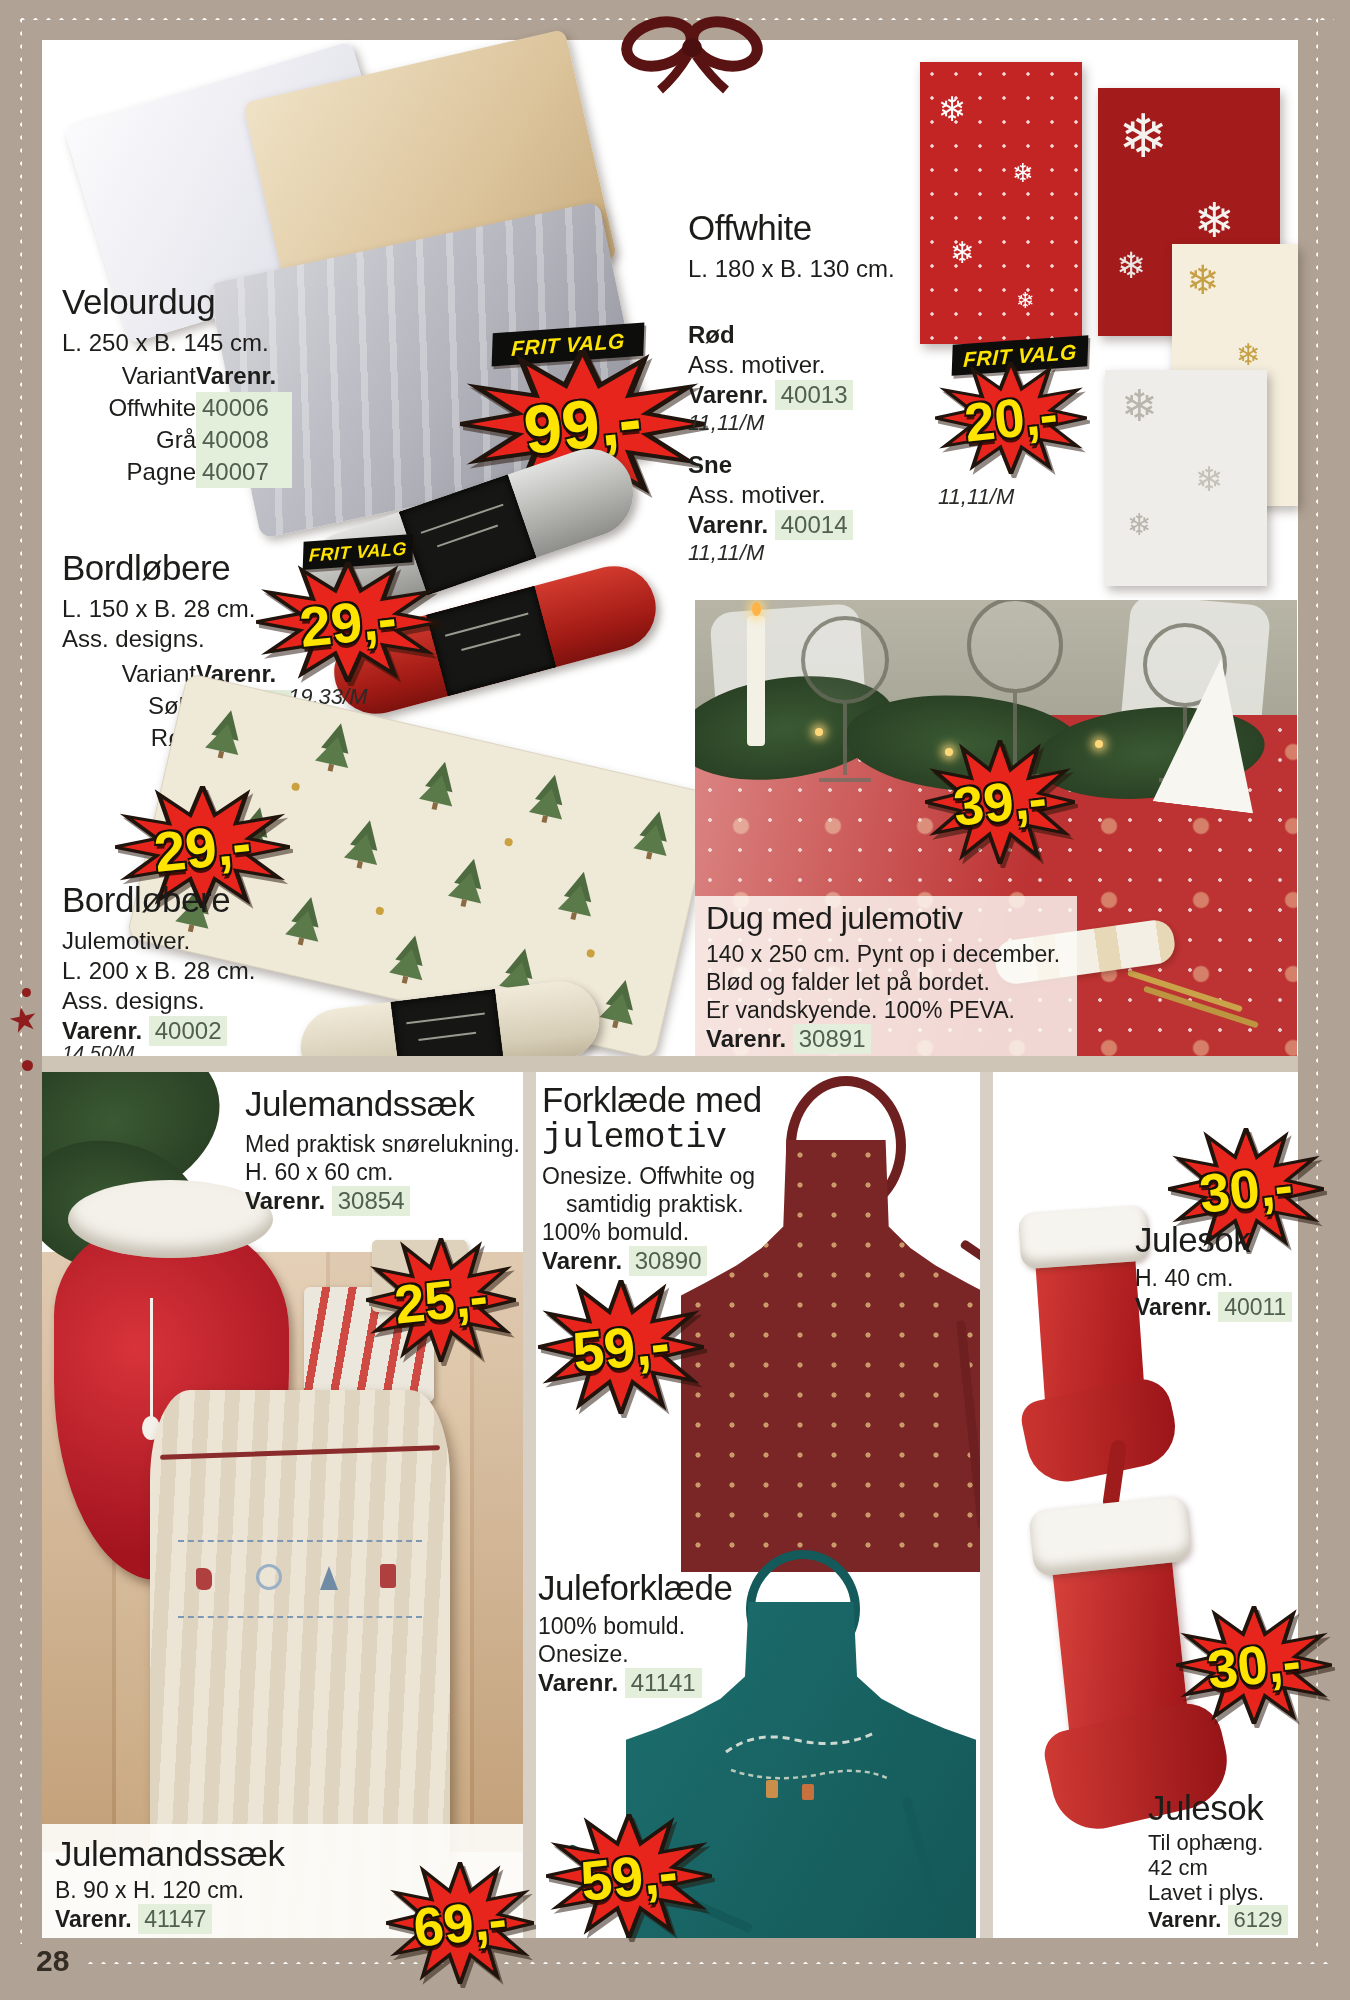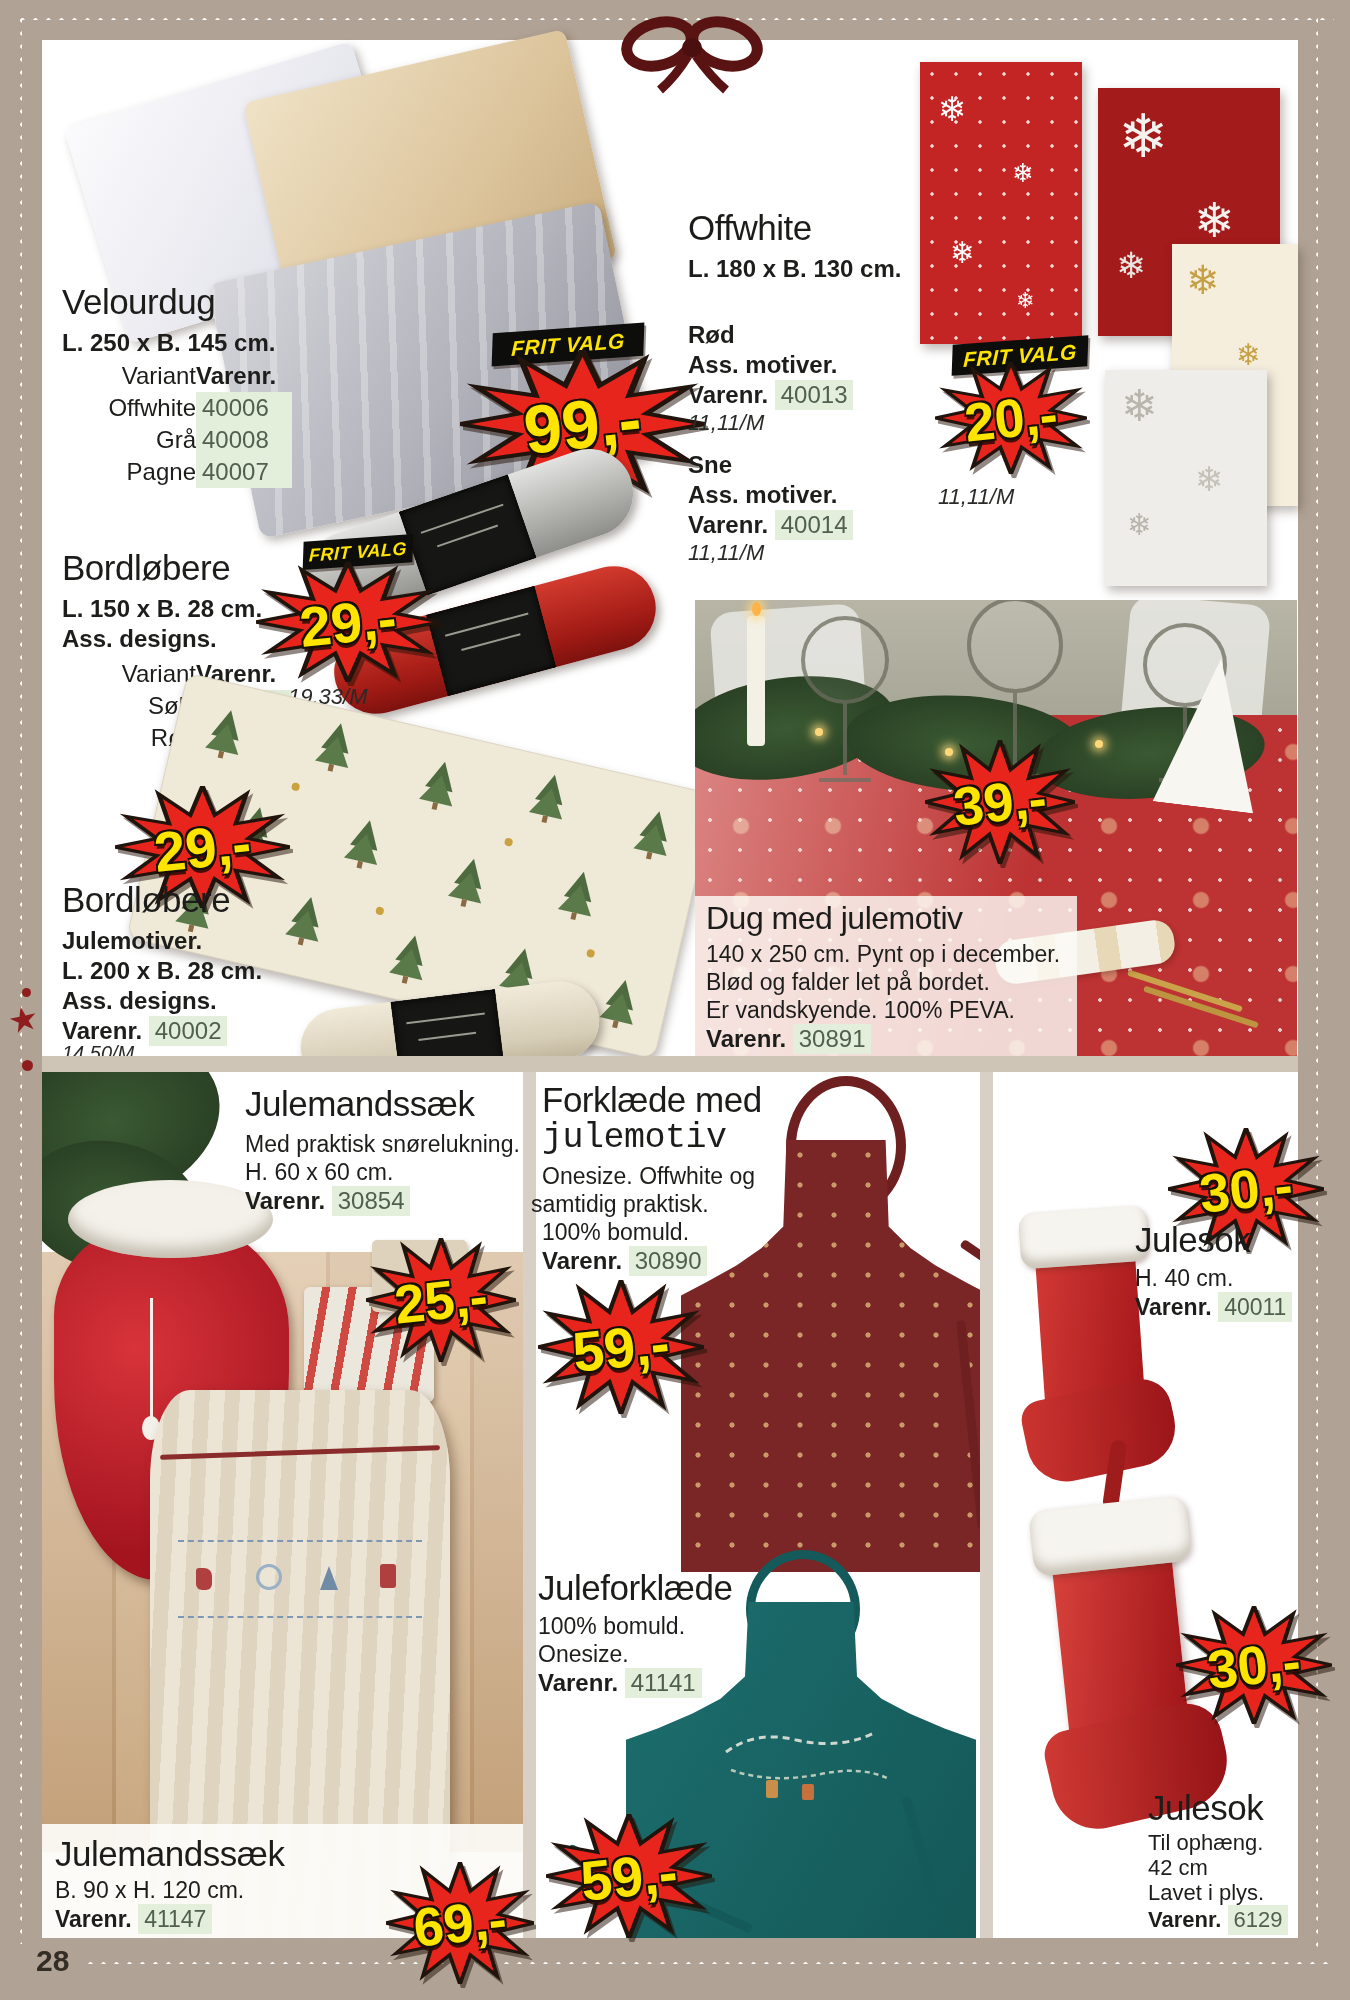--- a/index.html
+++ b/index.html
@@ -7,21 +7,21 @@
         font-family:"Liberation Sans",sans-serif;color:#1d1d1b;}
   .abs{position:absolute;}
   .content{left:42px;top:40px;width:1256px;height:1898px;background:#fff;}
   
   .dots{background-image:radial-gradient(circle,#fdfcfa 2px,rgba(255,255,255,0) 2.6px);
         background-size:13px 13px;background-repeat:repeat;}
   .dots-h{height:6px;}
   .dots-v{width:6px;background-size:13px 13px;}
   
   .h1{font-size:35px;letter-spacing:-.5px;color:#1c1c1a;}
-  .body-t{font-size:24px;line-height:30px;font-weight:bold;}
+  .body-t{font-size:24px;line-height:30px;}
   .small-t{font-size:23px;line-height:28px;}
   .bold{font-weight:bold;}
   .it{font-style:italic;font-size:22px;color:#2a2a28;}
   .hl{background:#e3efda;color:#50604f;padding:0 6px;display:inline-block;}
   .vline{font-size:24px;line-height:30px;}
   .vline b{color:#1d1d1b;}
   
   .vrow{display:flex;font-size:24px;line-height:32px;}
   .vrow .c1{width:134px;text-align:right;}
   .vrow .c2{min-width:84px;}
@@ -403,21 +403,21 @@
         </svg>
       </div>
       <div class="abs" style="left:-56px;top:330px;width:200px;height:9px;background:#145a5a;transform:rotate(24deg);border-radius:4px;"></div>
       <div class="abs" style="left:310px;top:240px;width:9px;height:180px;background:#145a5a;transform:rotate(-16deg);border-radius:4px;"></div>
     </div>
   </div>
 
   <div class="abs h1" style="left:542px;top:1080px;">Forklæde med</div>
   <div class="abs h1" style="left:542px;top:1118px;font-family:Liberation Mono, monospace;">julemotiv</div>
   <div class="abs small-t" style="left:542px;top:1162px;">Onesize. Offwhite og</div>
-  <div class="abs small-t" style="left:531px;top:1190px;">samtidig praktisk.</div>
+  <div class="abs small-t" style="left:566px;top:1190px;">samtidig praktisk.</div>
   <div class="abs small-t" style="left:542px;top:1218px;">100% bomuld.</div>
   <div class="abs vline" style="left:542px;top:1246px;"><b>Varenr.</b> <span class="hl">30890</span></div>
 
   <div class="abs" style="left:538px;top:1280px;width:166px;height:134px;">
     <svg class="burst-star" viewBox="0 0 100 100" preserveAspectRatio="none">
         <use href="#burst"></use>
       </svg>
     <div class="burst-price" style="font-size:56px;">59,-</div>
   </div>
 

